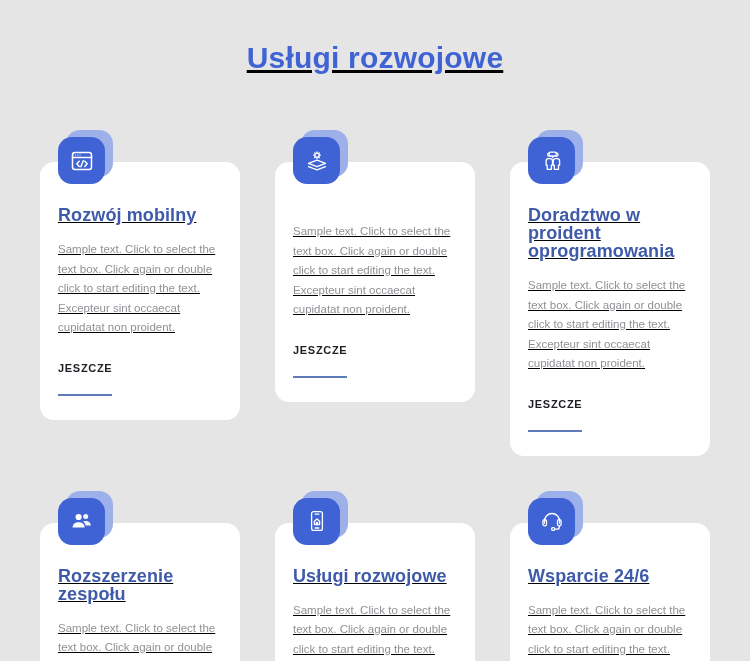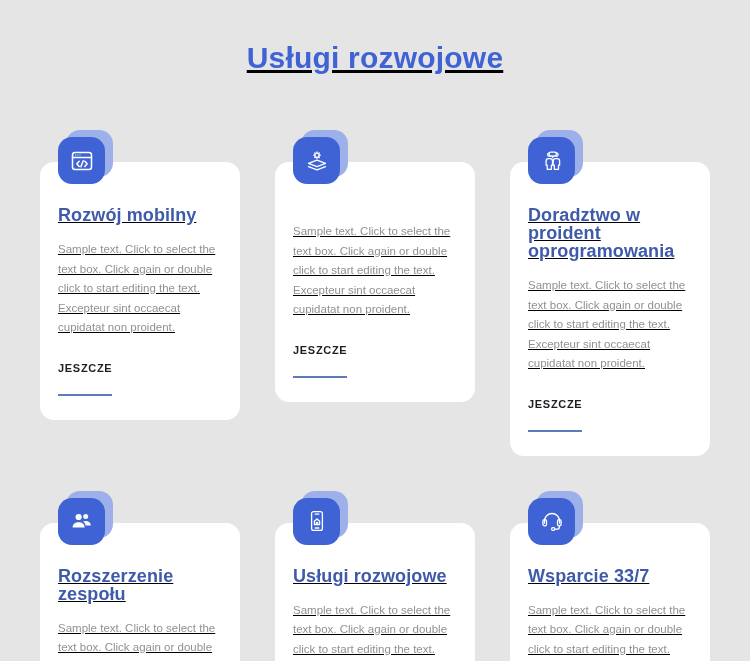--- a/index.html
+++ b/index.html
@@ -242,20 +242,20 @@
           <svg viewBox="0 0 24 24" fill="none" stroke="#ffffff" stroke-width="1.3" stroke-linecap="round" stroke-linejoin="round">
             <path d="M4.4 14.2v-2.1a7.6 7.6 0 0 1 15.2 0v2.1"></path>
             <rect x="2.9" y="10.6" width="3.6" height="6.2" rx="1.6"></rect>
             <rect x="17.5" y="10.6" width="3.6" height="6.2" rx="1.6"></rect>
             <path d="M19.3 16.8v1.1c0 1.2-1 2.2-2.2 2.2h-2.3"></path>
             <rect x="11.6" y="18.7" width="3.2" height="2.6" rx="1.2"></rect>
           </svg>
         </div>
       </div>
       <div class="card">
-        <h2 class="card-title">Wsparcie 33/7</h2>
+        <h2 class="card-title">Wsparcie 24/6</h2>
         <p class="card-text">Sample text. Click to select the text box. Click again or double click to start editing the text. Excepteur sint occaecat cupidatat non proident.</p>
 
       </div>
     </div>
 
   </div>
 </div>
 
 </body></html>

